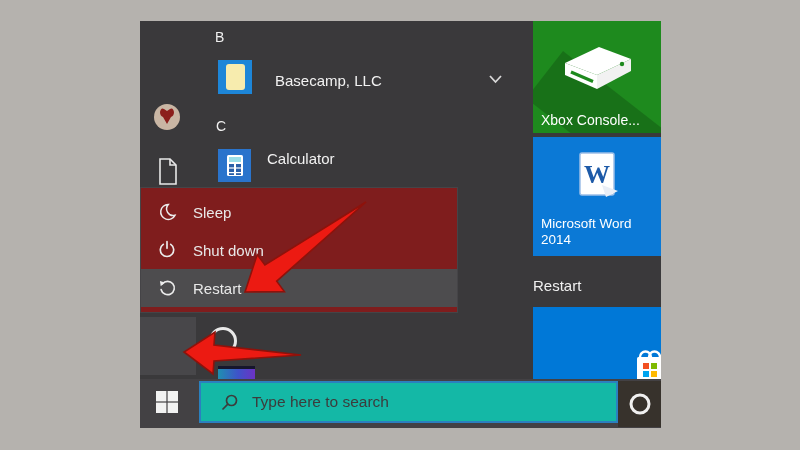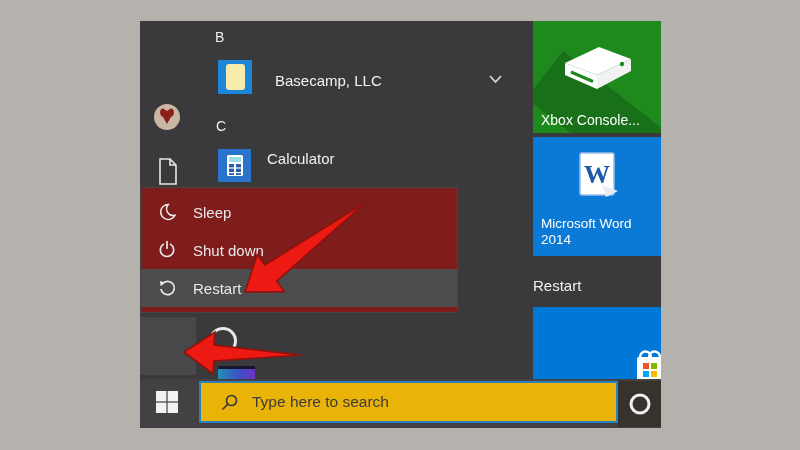--- a/index.html
+++ b/index.html
@@ -37,21 +37,21 @@
   
   .flyout{left:0;top:166px;width:318px;height:126px;background:#7f1d1d;border:1px solid #454447;box-sizing:border-box;padding-top:5px;}
   .prow{position:relative;height:38px;display:flex;align-items:center;}
   .prow .picon{width:22px;margin-left:16px;display:flex;}
   .prow .plabel{margin-left:14px;color:#e9e9e9;font-size:15px;}
   .prow.hl{background:#4d4c4e;}
 
   
   .taskbar{left:140px;top:379px;width:521px;height:49px;background:#434144;}
   .winbtn{left:15px;top:11px;width:24px;height:24px;}
-  .searchbox{left:59px;top:2px;width:419px;height:42px;background:#eab308;border:2px solid #2b80bf;box-sizing:border-box;display:flex;align-items:center;}
+  .searchbox{left:59px;top:2px;width:419px;height:42px;background:#14b8a6;border:2px solid #2b80bf;box-sizing:border-box;display:flex;align-items:center;}
   .searchbox svg{margin-left:20px;}
   .search-input{border:0;outline:0;background:transparent;flex:1;margin-left:12px;font-size:15.5px;color:#3c3c3c;font-family:"Liberation Sans",sans-serif;}
   .search-input::placeholder{color:#3c3c3c;opacity:1;}
   .cortana{left:478px;top:2px;width:43px;height:46px;background:#37322c;display:flex;align-items:center;justify-content:center;}
 
   .arrows{left:0;top:0;width:800px;height:450px;pointer-events:none;z-index:50;}
 </style>
 </head>
 <body>
 

